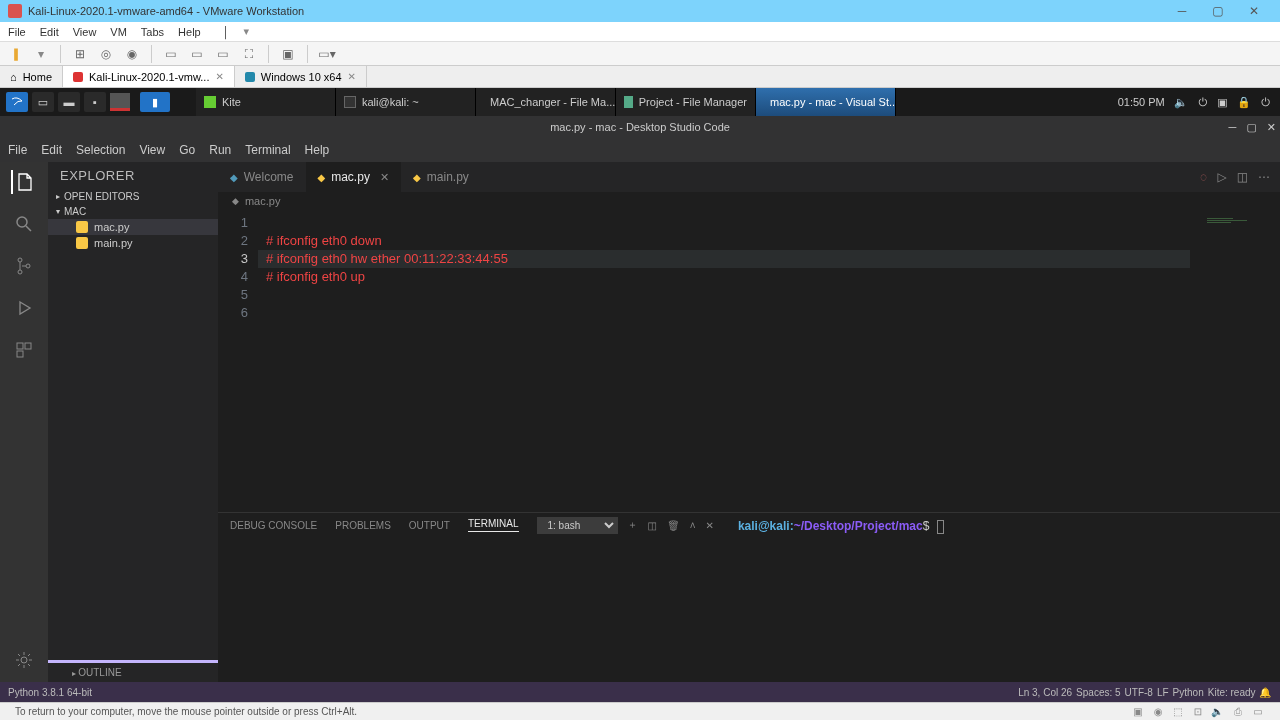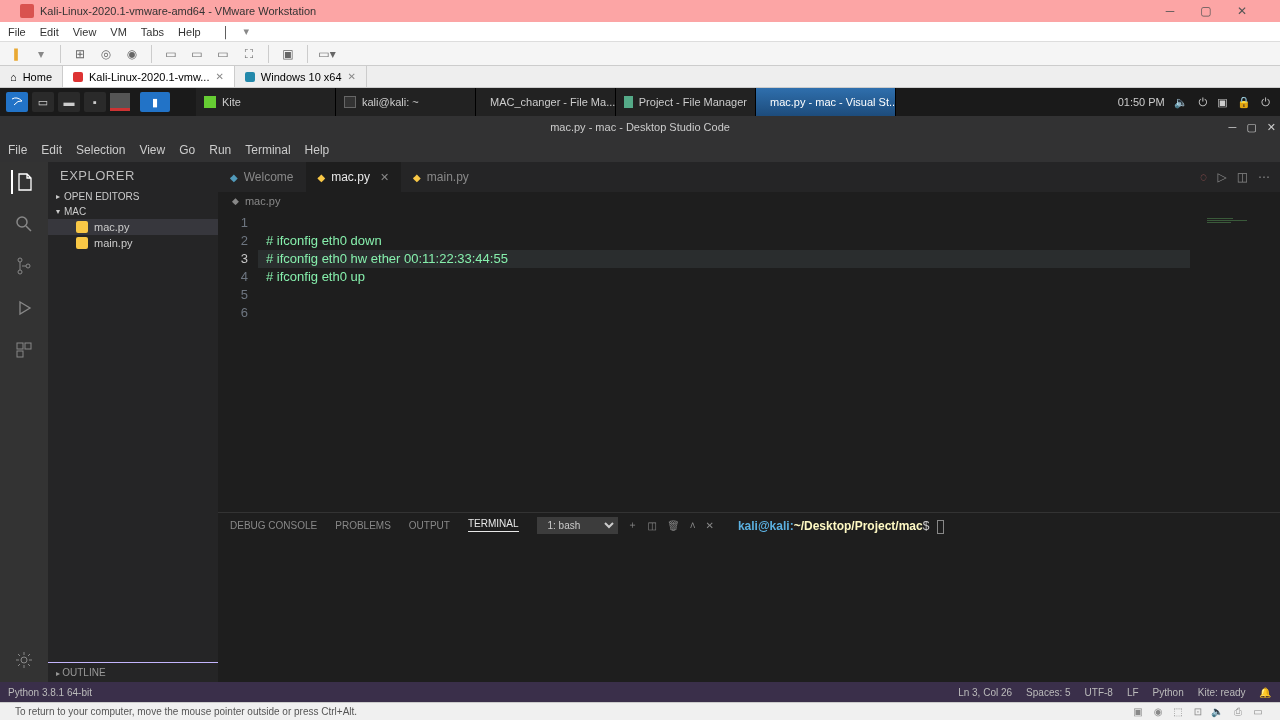--- a/index.html
+++ b/index.html
@@ -1,19 +1,19 @@
 <!DOCTYPE html>
 <html><head>
 <meta charset="utf-8">
 <style>
 * { margin: 0; padding: 0; box-sizing: border-box; font-family: "Segoe UI", Tahoma, sans-serif; }
 body { width: 1280px; height: 720px; overflow: hidden; background: #fff; display: flex; flex-direction: column; font-size: 12px; }
 
 
-.vm-titlebar { height: 22px; background: #fca5a5; display: flex; align-items: center; padding: 0 20px; font-size: 11px; color: #333; }
+.vm-titlebar { height: 22px; background: #7dd3fc; display: flex; align-items: center; padding: 0 8px; font-size: 11px; color: #333; }
 .vm-titlebar .vm-icon { width: 14px; height: 14px; background: #d9534f; margin-right: 6px; border-radius: 2px; }
 .vm-titlebar .spacer { flex: 1; }
 .vm-titlebar .winbtn { width: 36px; height: 22px; display: flex; align-items: center; justify-content: center; color: #555; font-size: 12px; }
 
 
 .vm-menu { height: 20px; background: #fff; display: flex; align-items: center; padding: 0 8px; gap: 14px; font-size: 11px; color: #333; border-bottom: 1px solid #ddd; }
 
 
 .vm-toolbar { height: 24px; background: #f5f5f5; border-bottom: 1px solid #ccc; display: flex; align-items: center; padding: 0 6px; gap: 8px; }
 .vm-toolbar .tbtn { width: 18px; height: 18px; display:flex; align-items:center; justify-content:center; color:#666; font-size:12px; }
@@ -54,55 +54,55 @@
 .activitybar .aicon.active { color:#fff; border-left:2px solid #fff; margin-left:-2px; padding-left:2px;}
 .activitybar .bottom { margin-top:auto; margin-bottom:10px; }
 
 .sidebar { width:170px; background:#252526; color:#ccc; display:flex; flex-direction:column; font-size:11px; }
 .sidebar .hdr { padding:6px 12px; color:#bbb; font-size:13px; letter-spacing:0.5px; }
 .sidebar .section { padding:2px 8px; color:#ccc; display:flex; align-items:center; gap:4px; font-size:10px;}
 .sidebar .chev { font-size:8px; }
 .sidebar .fitem { padding:2px 0 2px 28px; display:flex; align-items:center; gap:6px; font-size:11px; }
 .sidebar .fitem.sel { background:#37373d; }
 .sidebar .pyico { width:12px; height:12px; background:#f9c846; border-radius:2px; display:inline-block;}
-.sidebar .outline-hdr { margin-top:auto; padding:4px 8px; font-size:10px; color:#999; border-top:1px solid #c4b5fd;}
+.sidebar .outline-hdr { margin-top:auto; padding:4px 24px; font-size:10px; color:#999; border-top:3px solid #c4b5fd;}
 
 .editor-area { flex:1; display:flex; flex-direction:column; min-width:0; }
 .editor-tabs { height:30px; background:#252526; display:flex; align-items:stretch; }
 .etab { display:flex; align-items:center; padding:0 12px; gap:6px; font-size:12px; color:#888; }
 .etab.active { background:#1e1e1e; color:#e8e8e8; }
 .etab .pyico2 { color:#f9c846; font-size:10px;}
 .etab .vsico { color:#519aba; font-size:10px;}
 .etab .close2 { color:#888; font-size:11px; margin-left:4px;}
 .editor-tabs .tab-actions { margin-left:auto; display:flex; align-items:center; gap:10px; padding:0 10px; color:#888; font-size:12px;}
 .breadcrumb { height:18px; background:#1e1e1e; color:#888; font-size:11px; padding:2px 14px; display:flex; align-items:center; gap:6px;}
 .breadcrumb .pyico2{font-size:9px;}
 
 .code-editor { flex:1; display:flex; background:#1e1e1e; font-family: "Consolas","Courier New",monospace; font-size:13px; position:relative;}
 .gutter { width:40px; text-align:right; color:#6e7681; padding:4px 10px 0 0; line-height:18px; }
-.code-lines { flex:1; padding:4px 0 0 8px; line-height:18px; color:#86efac; position:relative;}
+.code-lines { flex:1; padding:4px 0 0 8px; line-height:18px; color:#ef4444; position:relative;}
 .code-lines .ln { white-space:pre; height:18px;}
 .code-lines .hl { background:#2a2d2e; position:absolute; left:0; right:10px; height:18px; z-index:0;}
 .minimap { width:80px; background:#1e1e1e; border-left:1px solid #1e1e1e; position:relative;}
 .minimap .mline { position:absolute; left:6px; height:1px; background:#3a5a3a; width:30px;}
 
 .panel { height:170px; background:#1e1e1e; border-top:1px solid #333; display:flex; flex-direction:row;}
 .panel-tabs { height:24px; display:flex; align-items:center; padding:0 12px; gap:18px; font-size:10px; color:#888;}
 .panel-tabs .ptab.active { color:#e8e8e8; border-bottom:1px solid #e8e8e8; padding-bottom:2px;}
 .panel-tabs .p-right { margin-left:auto; display:flex; align-items:center; gap:10px; color:#888;}
 .panel-tabs select { background:#3c3c3c; color:#ccc; border:1px solid #3c3c3c; font-size:10px; padding:1px 20px 1px 6px;}
 .terminal { flex:1; padding:6px 12px; font-family:"Consolas","Courier New",monospace; font-size:12px;}
 .terminal .prompt-user { color:#5bb0e0; font-weight:bold;}
-.terminal .prompt-path { color:#fef9c3; font-weight:bold;}
+.terminal .prompt-path { color:#8b5cf6; font-weight:bold;}
 .terminal .dollar { color:#ccc;}
 .terminal .cur { display:inline-block; width:7px; height:14px; border:1px solid #888; vertical-align:middle;}
 
 
 .vsc-status { height:20px; background:#3a2f4a; color:#bbb; font-size:10px; display:flex; align-items:center; padding:0 8px; gap:14px;}
-.vsc-status .sright { margin-left:auto; display:flex; gap:14px;}
+.vsc-status .sright { margin-left:auto; display:flex; gap:4px;}
 
 
 .vm-status { height:18px; background:#f0f0f0; border-top:1px solid #ccc; font-size:10px; color:#555; display:flex; align-items:center; padding:0 15px;}
 .vm-status .sright2 { margin-left:auto; display:flex; gap:6px; align-items:center;}
 .vm-status .dico { width:14px;height:14px; color:#888; font-size:10px; display:flex;align-items:center;justify-content:center;}
 
 svg { display:block; }
 </style>
 </head>
 <body>

